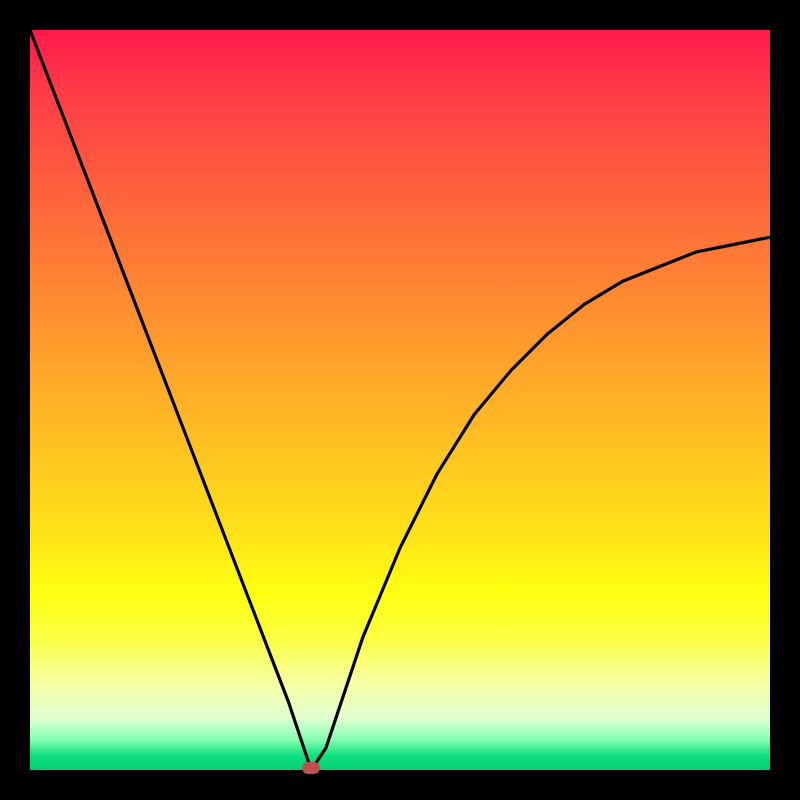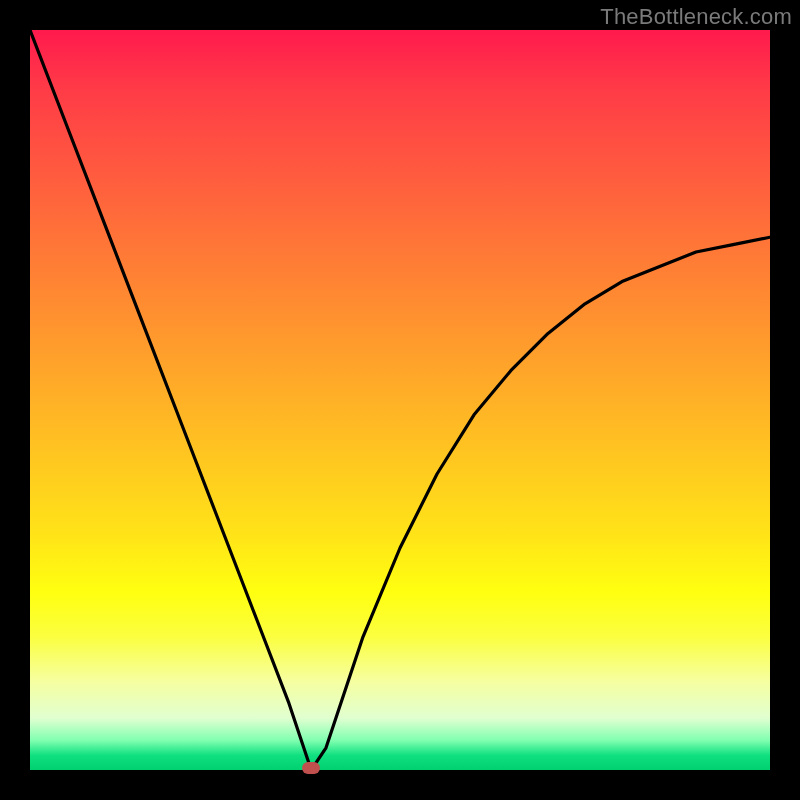--- a/index.html
+++ b/index.html
@@ -63,20 +63,19 @@
     width: 18px;
     height: 12px;
     background: #c0504d;
     border-radius: 6px;
   }
 </style>
 </head>
 <body>
 
 <div class="frame">
-  <div class="watermark">TheBottleneck.com</div>
   <div class="plot-area">
     <svg class="curve" viewBox="0 0 740 740" preserveAspectRatio="none">
       <path id="curve-path" fill="none" stroke="#000" stroke-width="3.2" stroke-linecap="round" stroke-linejoin="round" d="M0.00 0.00 L37.00 96.20 L74.00 192.40 L111.00 288.60 L148.00 384.80 L185.00 481.00 L222.00 577.20 L259.00 673.40 L281.20 740.00 L296.00 717.80 L333.00 606.80 L370.00 518.00 L407.00 444.00 L444.00 384.80 L481.00 340.40 L518.00 303.40 L555.00 273.80 L592.00 251.60 L629.00 236.80 L666.00 222.00 L703.00 214.60 L740.00 207.20"></path>
     </svg>
     <div id="marker" class="marker" style="left: 272.2px; top: 732px; background: rgb(192, 80, 77);"></div>
   </div>
 </div>
 
 </body></html>

